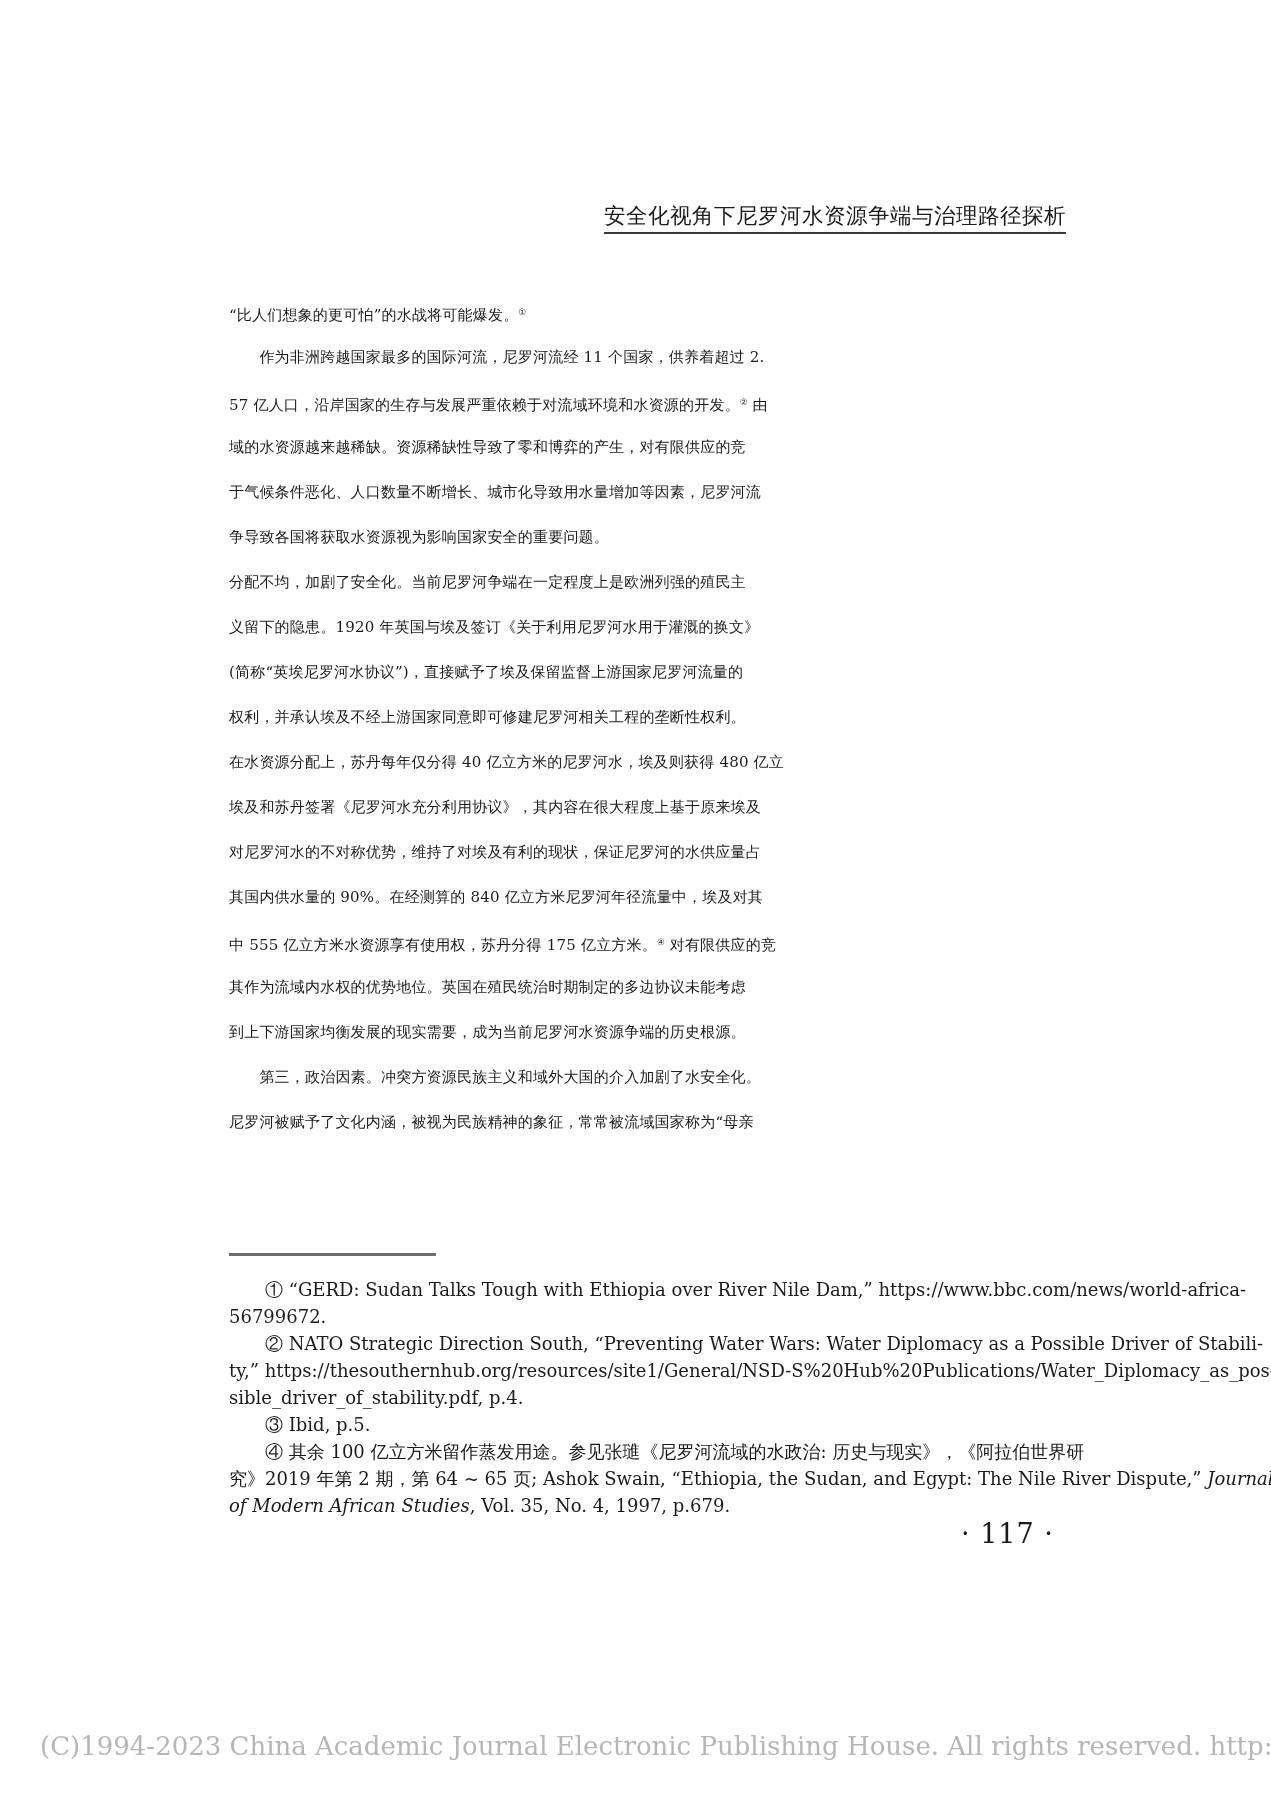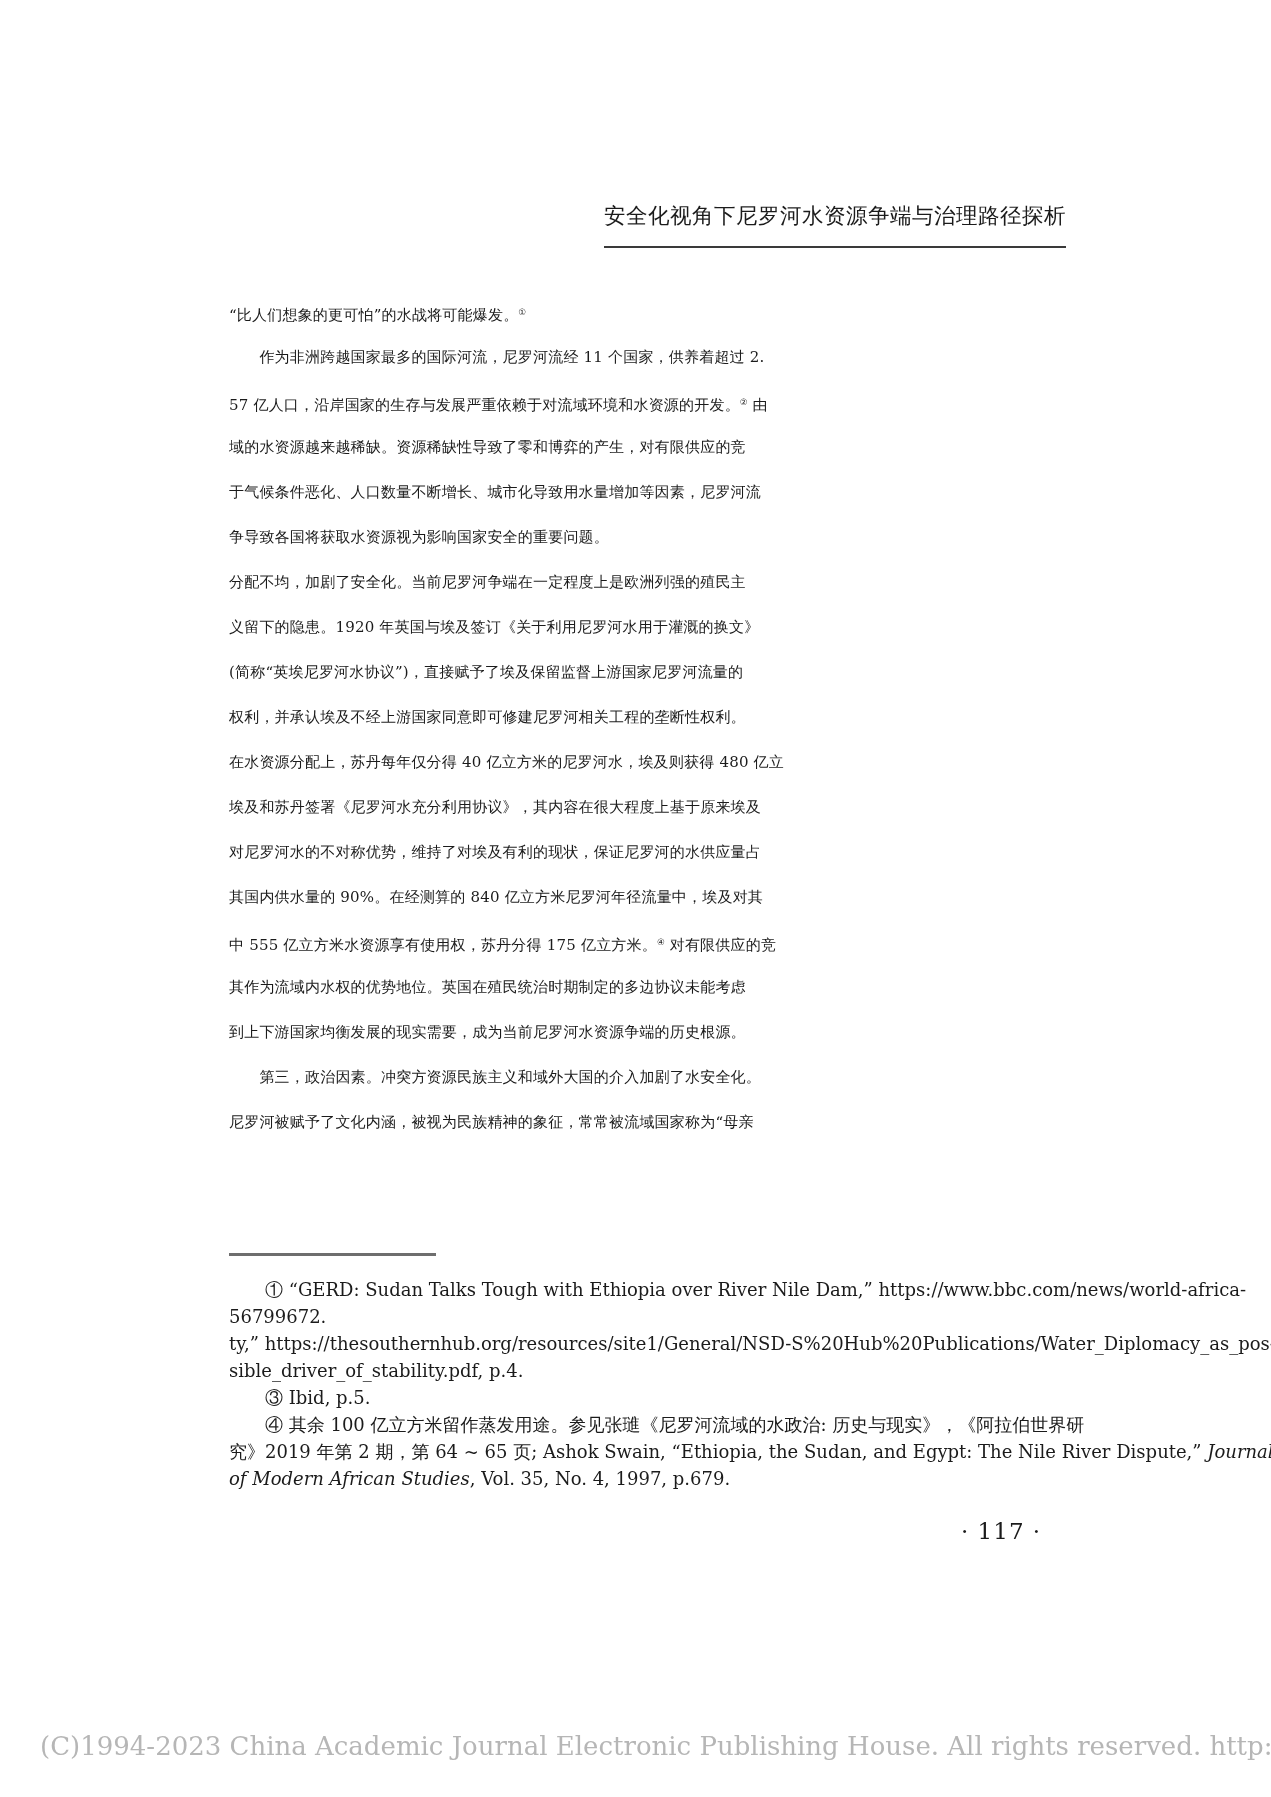--- a/index.html
+++ b/index.html
@@ -16,21 +16,21 @@
     overflow: hidden;
     font-family: "DejaVu Serif", "Liberation Serif", serif;
     color: #1b1b1b;
   }
   .header-title {
     position: absolute;
     top: 201px;
     right: 205px;
     font-size: 21.5px;
     letter-spacing: 0.5px;
-    padding-bottom: 16px;
+    padding-bottom: 2px;
     border-bottom: 2.5px solid #3a3a3a;
     white-space: nowrap;
   }
   .body-text {
     position: absolute;
     left: 229px;
     top: 283px;
     width: 840px;
   }
   .body-line {
@@ -65,21 +65,21 @@
   .footnote-line {
     font-size: 18px;
     line-height: 27px;
     height: 27px;
     white-space: nowrap;
   }
   .page-number {
     position: absolute;
     top: 1518px;
     left: 961px;
-    font-size: 23px;
+    font-size: 27px;
     letter-spacing: 1px;
     white-space: nowrap;
   }
   .watermark {
     position: absolute;
     left: 40px;
     top: 1731px;
     font-size: 26px;
     color: #b6b6b6;
     white-space: nowrap;
@@ -112,20 +112,21 @@
       <div class="body-line"><span>到上下游国家均衡发展的现实需要，成为当前尼罗河水资源争端的历史根源。</span></div>
       <div class="body-line"><span>　　第三，政治因素。冲突方资源民族主义和域外大国的介入加剧了水安全化。</span></div>
       <div class="body-line"><span>尼罗河被赋予了文化内涵，被视为民族精神的象征，常常被流域国家称为“母亲</span></div>
     </div>
 
   <div class="fn-rule"></div>
 
   <div class="footnotes">
       <div class="footnote-line"><span>　　①  “GERD: Sudan Talks Tough with Ethiopia over River Nile Dam,” https://www.bbc.com/news/world-africa-</span></div>
       <div class="footnote-line"><span>56799672.</span></div>
+      <div class="footnote-line"><span>　　②  NATO Strategic Direction South, “Preventing Water Wars: Water Diplomacy as a Possible Driver of Stabili-</span></div>
       <div class="footnote-line"><span>ty,” https://thesouthernhub.org/resources/site1/General/NSD-S%20Hub%20Publications/Water_Diplomacy_as_pos-</span></div>
       <div class="footnote-line"><span>sible_driver_of_stability.pdf, p.4.</span></div>
       <div class="footnote-line"><span>　　③  Ibid, p.5.</span></div>
       <div class="footnote-line"><span>　　④  其余 100 亿立方米留作蒸发用途。参见张璡《尼罗河流域的水政治: 历史与现实》，《阿拉伯世界研</span></div>
       <div class="footnote-line"><span>究》2019 年第 2 期，第 64 ~ 65 页; Ashok Swain, “Ethiopia, the Sudan, and Egypt: The Nile River Dispute,” </span><span class="run-i">Journal</span></div>
       <div class="footnote-line"><span class="run-i">of Modern African Studies</span><span>, Vol. 35, No. 4, 1997, p.679.</span></div>
     </div>
 
   <div class="page-number">· 117 ·</div>
 

